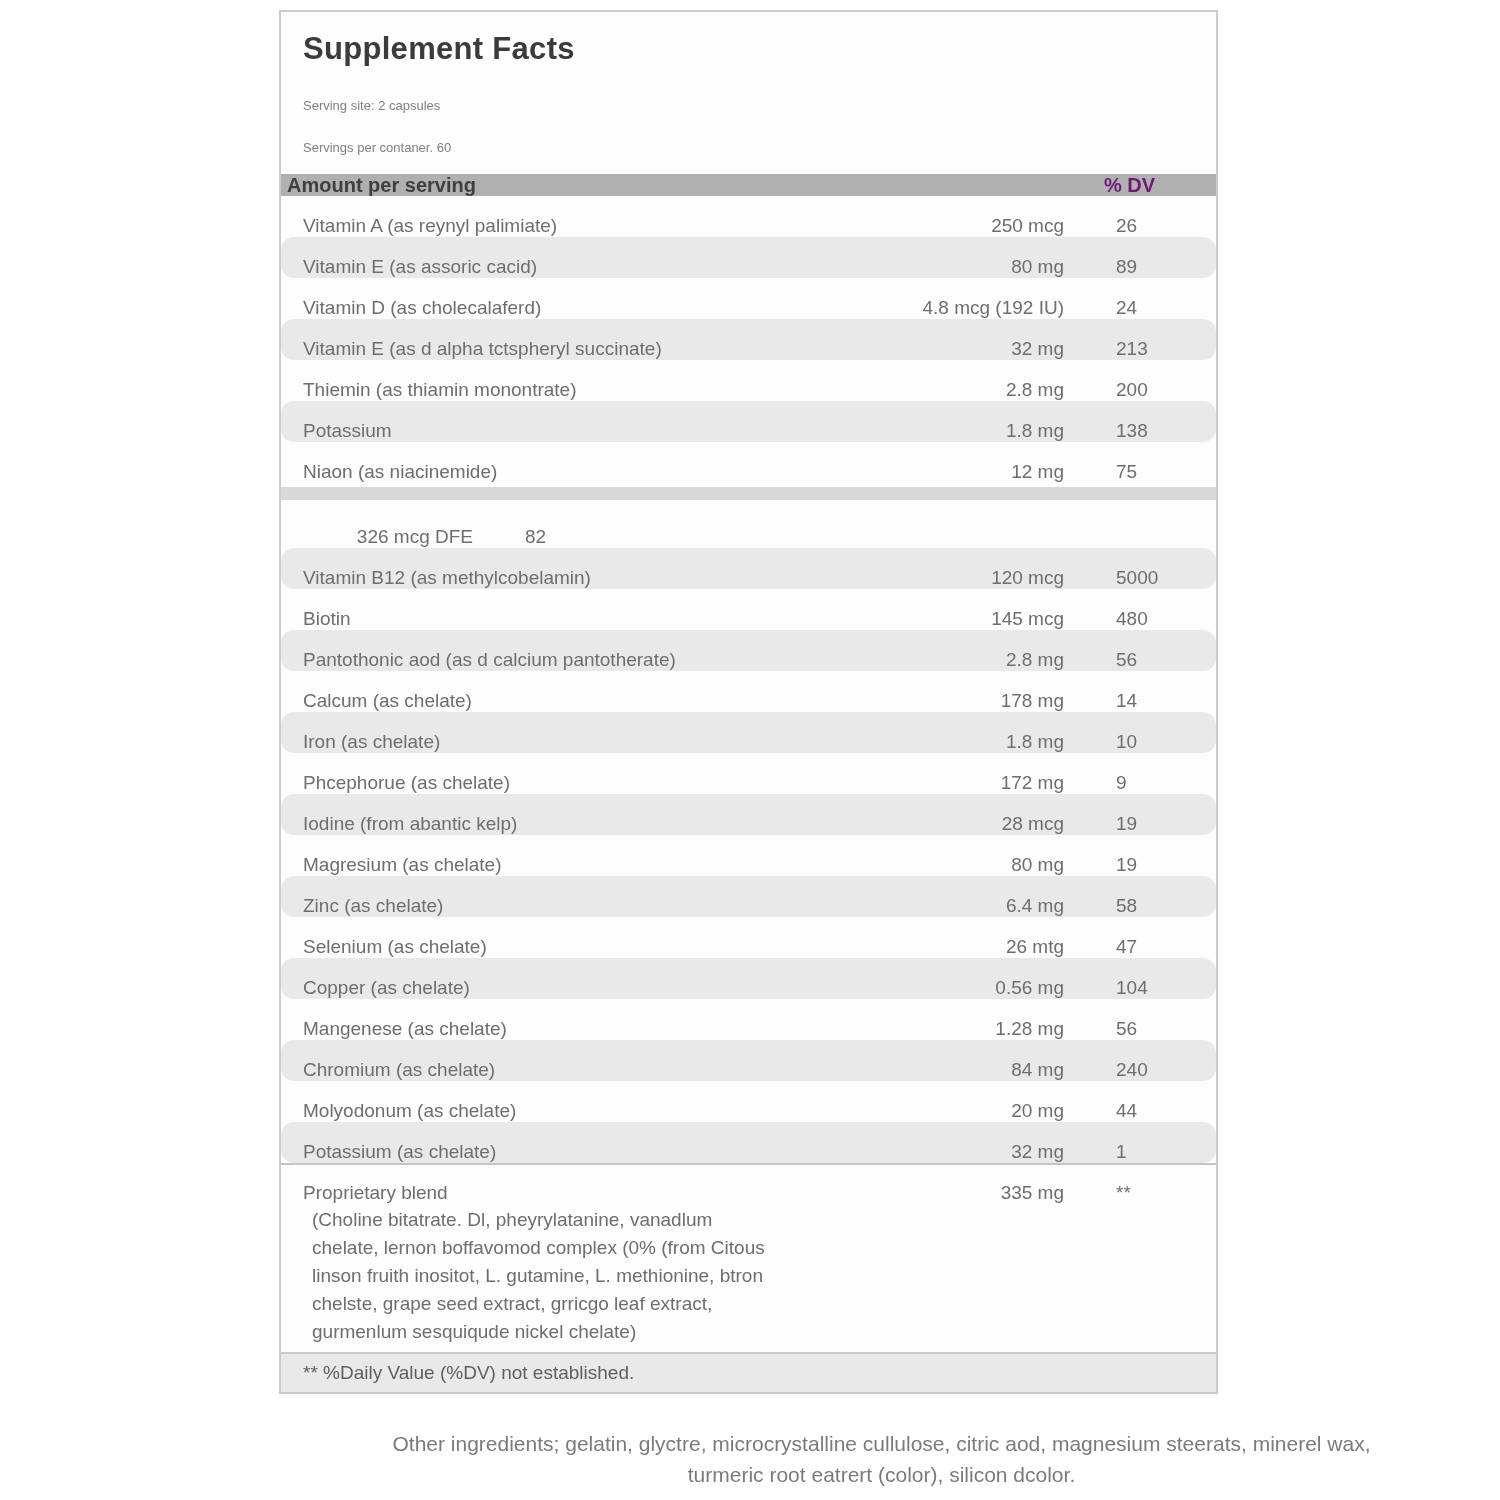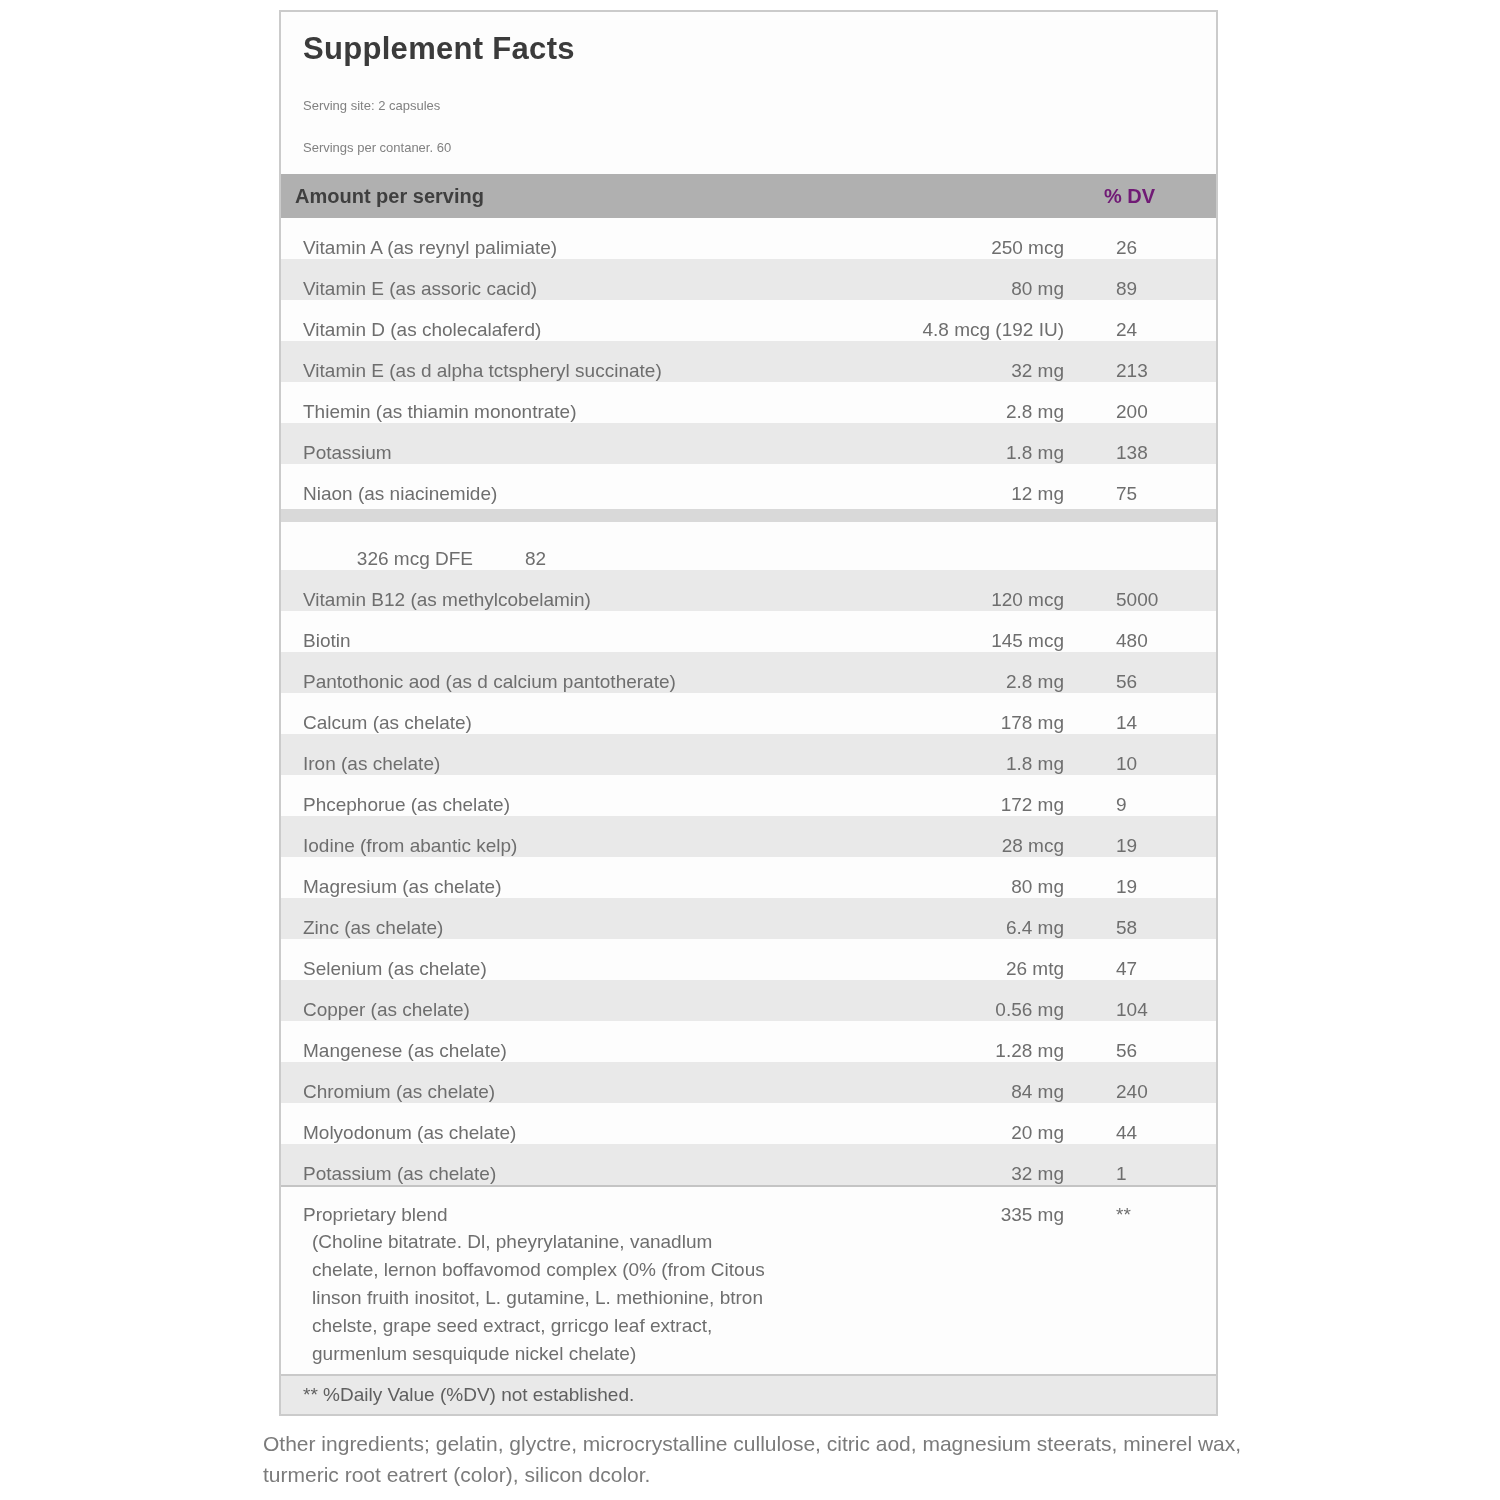--- a/index.html
+++ b/index.html
@@ -41,25 +41,25 @@
     margin: 0 22px;
     height: 24px;
     line-height: 24px;
     font-size: 13px;
     color: #818181;
   }
   .serving-size { margin-top: 24px; }
   .servings-per { margin-top: 18px; }
   .header-band {
     margin-top: 14px;
-    height: 44px;
+    height: 22px;
     background: #b0b0b0;
     display: flex;
     align-items: center;
-    padding: 0 20px 0 14px;
+    padding: 0 20px 0 6px;
     box-sizing: border-box;
   }
   .header-band .hname {
     flex: 1;
     font-size: 20px;
     font-weight: 700;
     color: #3f3f3f;
   }
   .header-band .hdv {
     width: 132px;
@@ -72,21 +72,21 @@
   .row {
     display: flex;
     align-items: flex-end;
     height: 41px;
     padding: 0 20px 0 22px;
     box-sizing: border-box;
     font-size: 19px;
     color: #6e6e6e;
     background: #fdfdfd;
   }
-  .row.gray { background: #e9e9e9; }
+  .row.gray { background: #e9e9e9; border-radius: 13px; }
   .row .name { flex: 1; white-space: nowrap; overflow: hidden; }
   .row .amt { width: 170px; text-align: right; white-space: nowrap; }
   .row .dv {
     width: 132px;
     padding-left: 52px;
     box-sizing: border-box;
     white-space: nowrap;
   }
   .section-divider {
     height: 13px;
@@ -116,21 +116,21 @@
   }
   .other-ingredients {
     position: absolute;
     left: 263px;
     top: 1428px;
     width: 1237px;
     font-size: 21px;
     line-height: 31px;
     color: #7b7b7b;
   }
-  .oi-line { white-space: nowrap; }
+  .oi-line { white-space: nowrap; text-align: center; }
 </style>
 </head>
 <body>
 
 <div class="page">
 
   <div class="panel">
 
     <div class="title">Supplement Facts</div>
 

